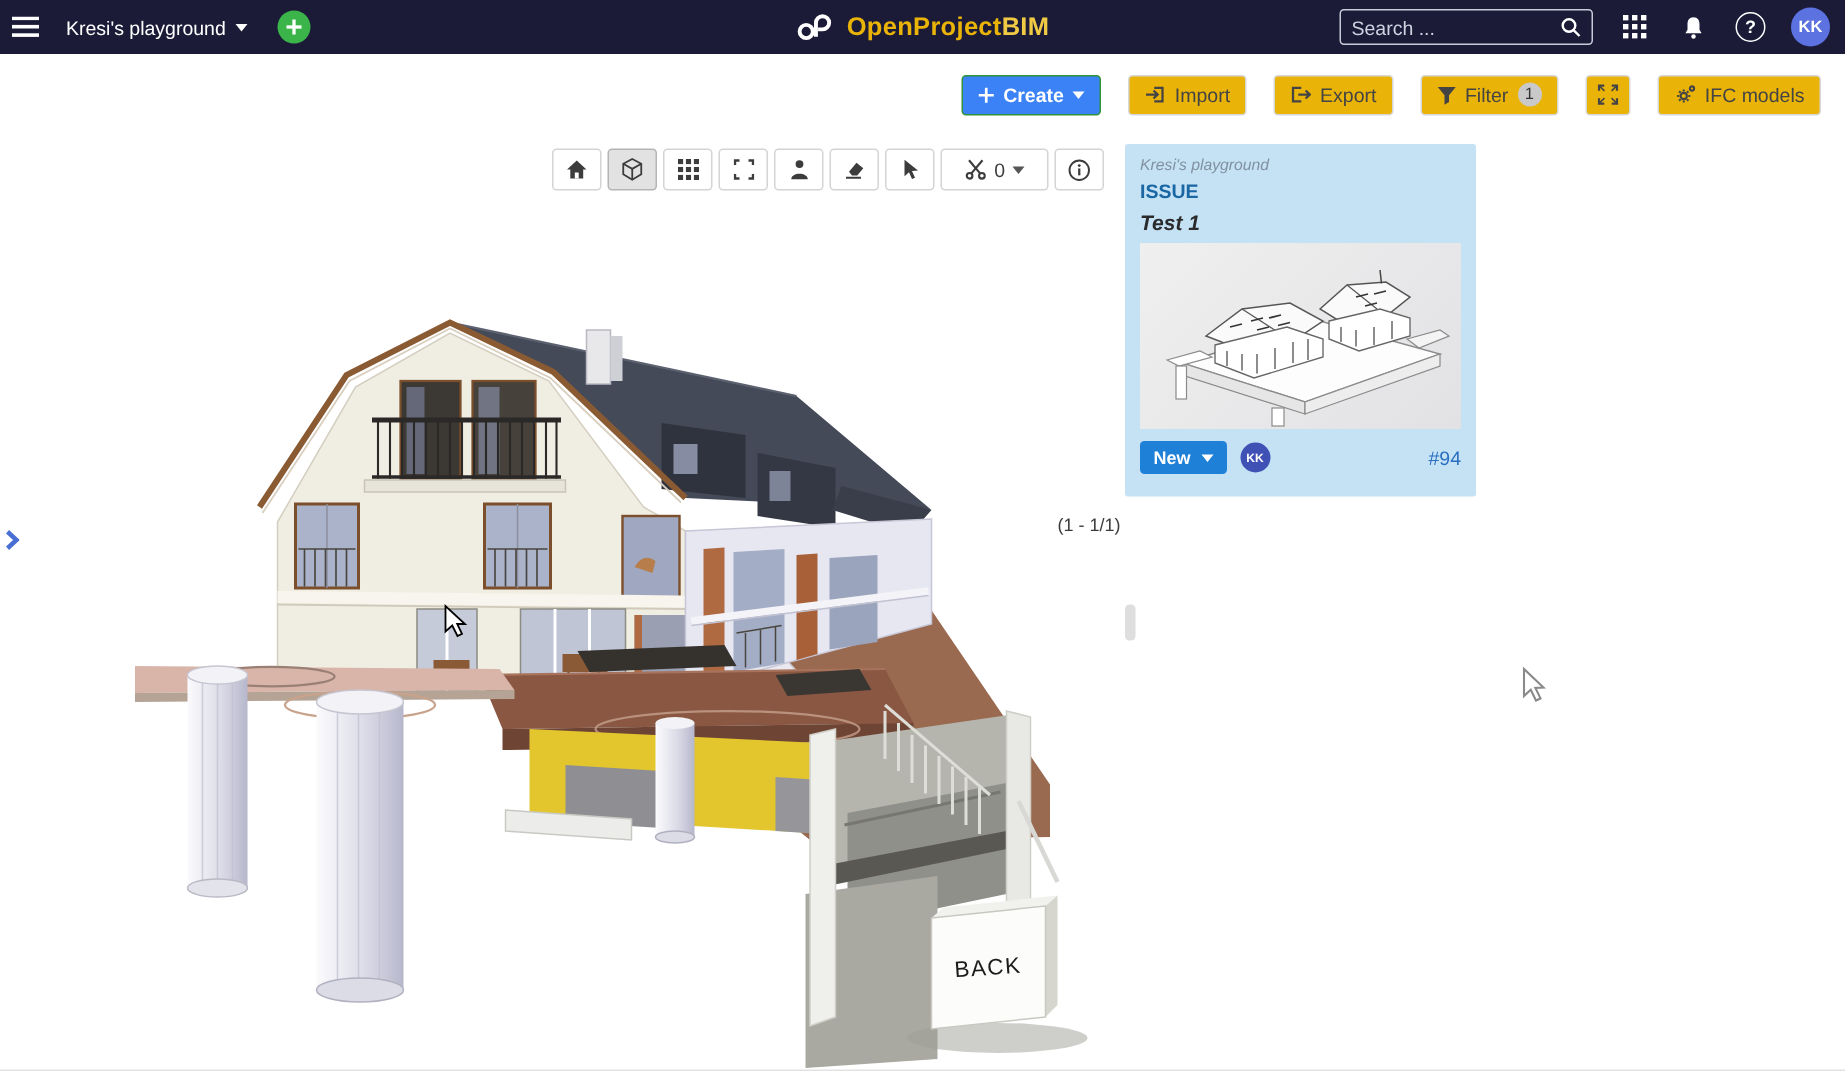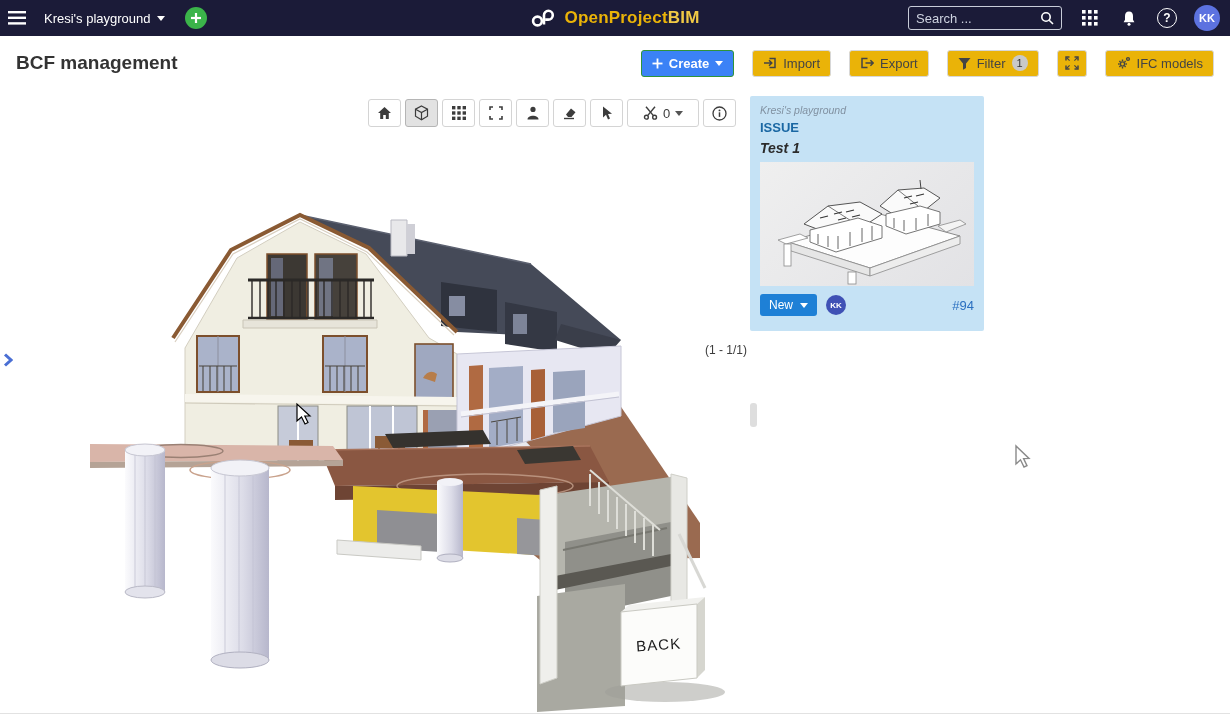--- a/index.html
+++ b/index.html
@@ -16,21 +16,21 @@
   .hamburger { width:34px; height:36px; display:flex; align-items:center; justify-content:center; cursor:pointer; }
   .project-select { display:flex; align-items:center; gap:6px; font-size:13px; margin-left:10px; cursor:pointer; }
   .caret-down { width:0; height:0; border-left:4px solid transparent; border-right:4px solid transparent; border-top:5px solid currentColor; display:inline-block; }
   .plus-btn { width:22px; height:22px; border-radius:50%; background:#3bb44a; margin-left:20px;
     display:flex; align-items:center; justify-content:center; cursor:pointer; }
   .logo { position:absolute; left:50%; transform:translateX(-50%); display:flex; align-items:center; gap:8px; }
   .logo-text { font-size:17px; letter-spacing:0.2px; }
   .logo-primary { color:#eab308; font-weight:600; }
   .logo-suffix { color:#f0c945; font-weight:700; }
   .topbar-right { position:absolute; right:10px; display:flex; align-items:center; gap:17px; }
-  .search-box { width:154px; height:24px; border:1px solid #c8ccd8; border-radius:3px;
+  .search-box { width:169px; height:24px; border:1px solid #c8ccd8; border-radius:3px;
     display:flex; align-items:center; padding:0 7px; }
   .search-box input { flex:1; background:transparent; border:0; outline:none; color:#fff; font-size:13px; min-width:0;
     font-family:"Liberation Sans", sans-serif; }
   .search-box input::placeholder { color:#ced3e0; }
   .tb-icon-btn { width:22px; height:22px; display:flex; align-items:center; justify-content:center; cursor:pointer; }
   .help-btn { width:20px; height:20px; border:1.6px solid #fff; border-radius:50%; font-size:12px; font-weight:700;
     display:flex; align-items:center; justify-content:center; cursor:pointer; }
   .avatar { width:26px; height:26px; border-radius:50%; background:#5c72e0; color:#fff;
     font-size:11px; font-weight:700; display:flex; align-items:center; justify-content:center; cursor:pointer; }
   
@@ -61,21 +61,21 @@
   .pointer-remote { position:absolute; left:1012px; top:444px; z-index:30; }
   .bottom-rule { position:absolute; left:0; right:0; top:713px; height:1px; background:#e2e2e2; }
   
   .issue-card { position:absolute; left:750px; top:96px; width:234px; height:235px;
     background:#c5e2f5; border-radius:2px; padding:8px 10px; z-index:6; cursor:pointer; }
   .card-project { font-size:10.5px; font-style:italic; color:#8191a1; }
   .card-type { font-size:13px; font-weight:700; color:#1a67a3; margin-top:4px; }
   .card-title { font-size:14px; font-weight:700; color:#2b2b2b; margin-top:5px;font-style:italic; }
   .card-thumb { margin-top:6px; width:214px; height:124px; background:linear-gradient(135deg,#efefef,#e2e2e5); overflow:hidden; }
   .card-footer { display:flex; align-items:center; margin-top:8px; gap:9px; }
-  .status-btn { background:#1e80d6; color:#fff; font-size:12px; font-weight:400; height:22px;
+  .status-btn { background:#1e80d6; color:#fff; font-size:12px; font-weight:700; height:22px;
     border:0; border-radius:3px; padding:0 9px; display:flex; align-items:center; gap:7px; cursor:pointer;
     font-family:"Liberation Sans", sans-serif; }
   .status-btn .caret-down { border-top-color:#fff; }
   .assignee { width:20px; height:20px; border-radius:50%; background:#3f51b5; color:#fff;
     font-size:8px; font-weight:700; display:flex; align-items:center; justify-content:center; cursor:pointer; }
   .wp-id { margin-left:auto; color:#2a6fc0; font-size:13px; }
   .pagination { position:absolute; left:705px; top:343px; font-size:12px; color:#3c3c3c; z-index:6; }
   svg { display:block; }
 </style>
 </head>
@@ -148,21 +148,20 @@
     <div class="help-btn">
       <span>?</span>
     </div>
     <div class="avatar">
       <span>KK</span>
     </div>
   </div>
 </header>
 
 <div class="page-header">
-  <h1 class="page-title">BCF management</h1>
   <div class="actions">
     <button class="btn btn-create">
       <svg width="11" height="11" viewBox="0 0 11 11">
           <g stroke="#fff" stroke-width="1.8">
             <line x1="5.5" y1="0.5" x2="5.5" y2="10.5"></line>
             <line x1="0.5" y1="5.5" x2="10.5" y2="5.5"></line>
           </g>
         </svg>
       <span>Create</span>
       <span class="caret-down"></span>

